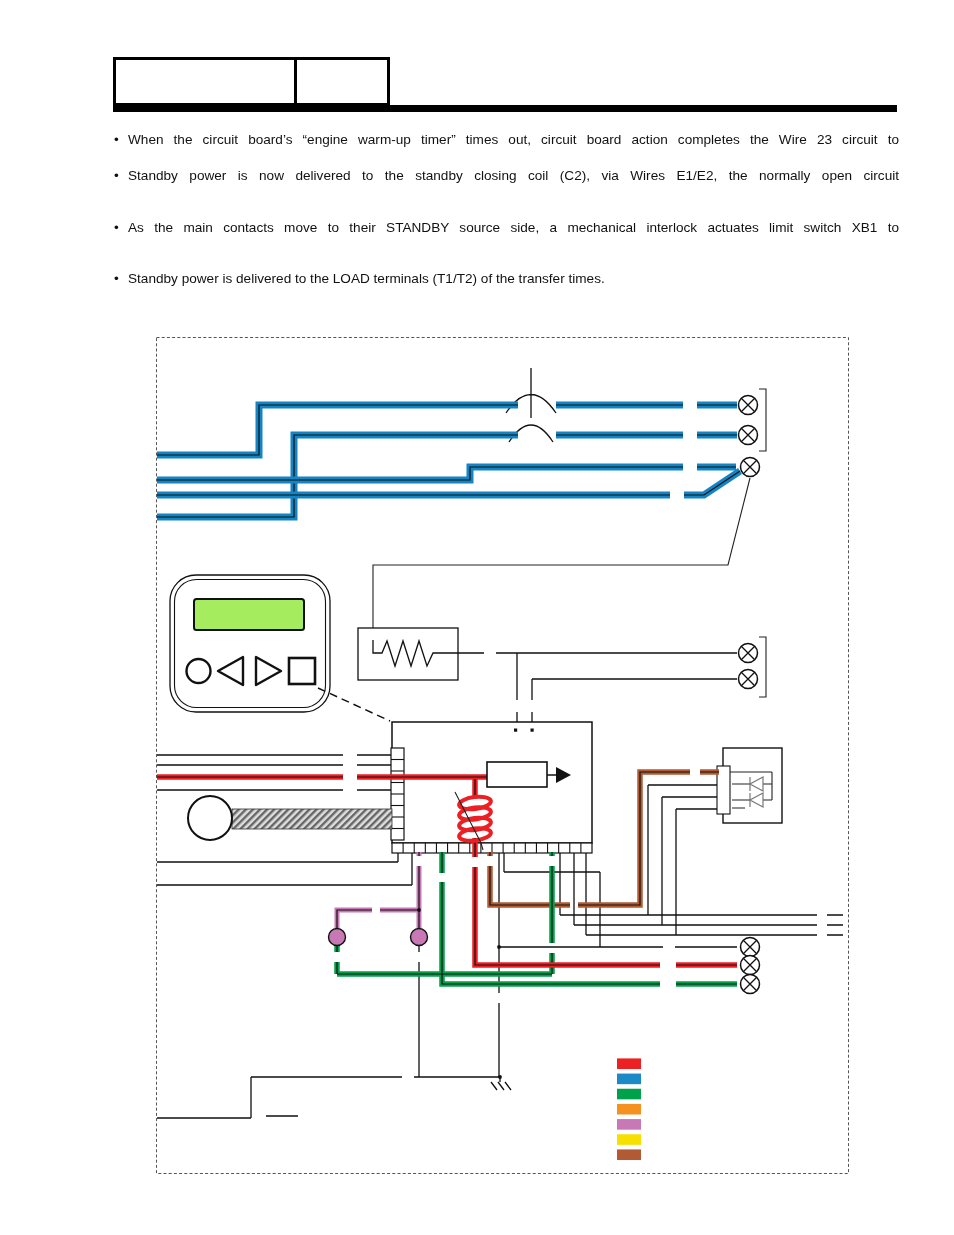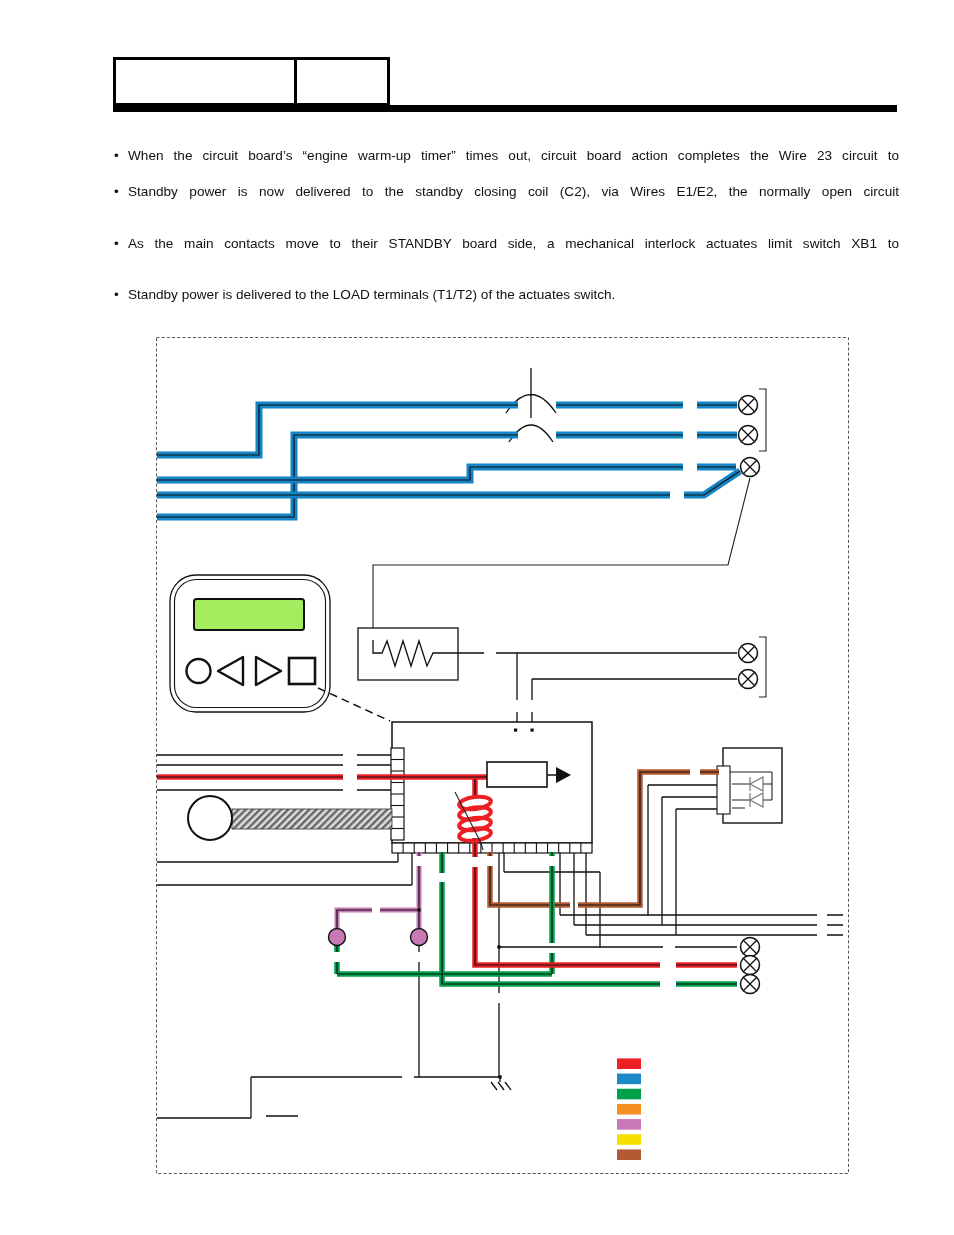--- a/index.html
+++ b/index.html
@@ -7,21 +7,21 @@
         font-family:"Liberation Sans",sans-serif;color:#111;}
   *{box-sizing:border-box;}
   .hbox{position:absolute;top:57px;height:49px;border:3px solid #000;background:#fff;}
   #hbox1{left:113px;width:184px;}
   #hbox2{left:294px;width:96px;}
   .rule{position:absolute;left:113px;top:105px;width:784px;height:7px;background:#000;}
   .bullets{position:absolute;left:113px;top:132px;width:786px;}
   .bullet{position:relative;padding-left:15px;font-size:13.6px;line-height:16px;}
   .bullet .dot{position:absolute;left:1px;top:0;}
   .bullet .txt{display:block;}
-  .bullet.just .txt{text-align:justify;text-align-last:justify;margin-top:16px;}
+  .bullet.just .txt{text-align:justify;text-align-last:justify;}
   .bullet:nth-child(1){margin-bottom:20px;}
   .bullet:nth-child(2){margin-bottom:36px;}
   .bullet:nth-child(3){margin-bottom:35px;}
   
   .wb{stroke:var(--blue);stroke-width:7;fill:none;}
   .wr{stroke:var(--red);stroke-width:5.5;fill:none;}
   .wg{stroke:var(--green);stroke-width:5.5;fill:none;}
   .wp{stroke:var(--pink);stroke-width:5;fill:none;}
   .wbr{stroke:var(--brown);stroke-width:5.5;fill:none;}
   .c1{stroke:#111;stroke-width:1.2;fill:none;}
@@ -43,25 +43,25 @@
       <div class="bullet just">
         <span class="dot">•</span>
         <span class="txt">When the circuit board’s “engine warm-up timer” times out, circuit board action completes the Wire 23 circuit to</span>
       </div>
       <div class="bullet just">
         <span class="dot">•</span>
         <span class="txt">Standby power is now delivered to the standby closing coil (C2), via Wires E1/E2, the normally open circuit</span>
       </div>
       <div class="bullet just">
         <span class="dot">•</span>
-        <span class="txt">As the main contacts move to their STANDBY board side, a mechanical interlock actuates limit switch XB1 to</span>
+        <span class="txt">As the main contacts move to their STANDBY source side, a mechanical interlock actuates limit switch XB1 to</span>
       </div>
       <div class="bullet">
         <span class="dot">•</span>
-        <span class="txt">Standby power is delivered to the LOAD terminals (T1/T2) of the actuates switch.</span>
+        <span class="txt">Standby power is delivered to the LOAD terminals (T1/T2) of the transfer times.</span>
       </div>
     </div>
 
   <svg width="954" height="1235" viewBox="0 0 954 1235" style="position:absolute;left:0;top:0;">
     <defs>
       <pattern id="hatch" width="5" height="5" patternUnits="userSpaceOnUse" patternTransform="rotate(45)">
         <rect width="5" height="5" fill="#ddd"></rect>
         <rect width="2.4" height="5" fill="#666"></rect>
       </pattern>
     </defs>

